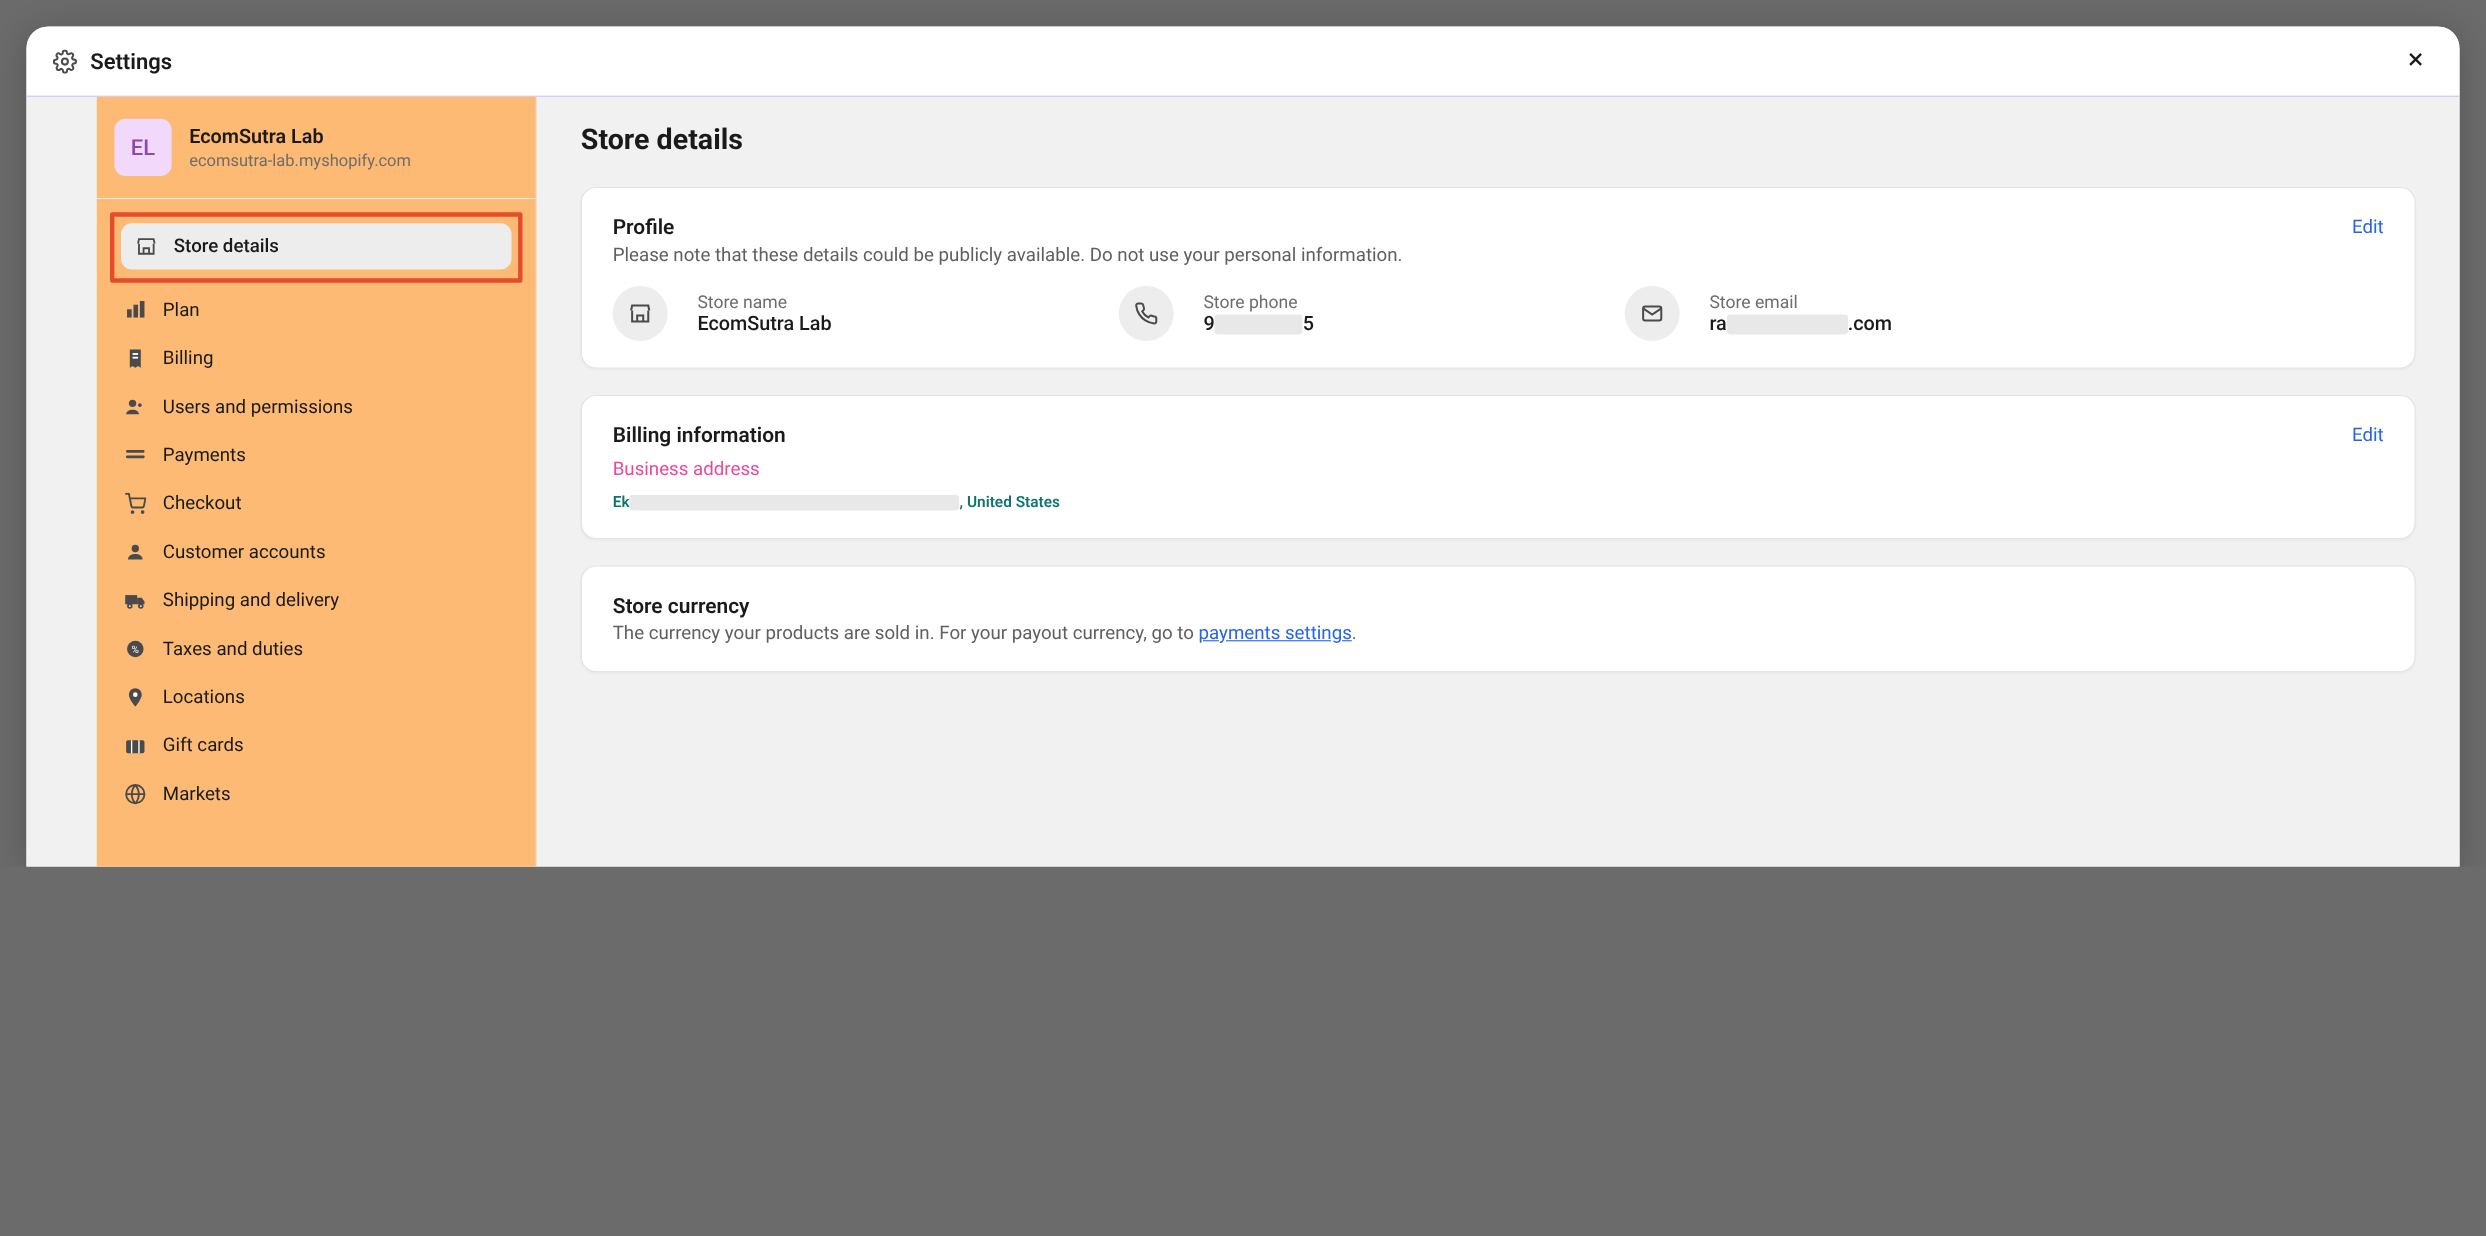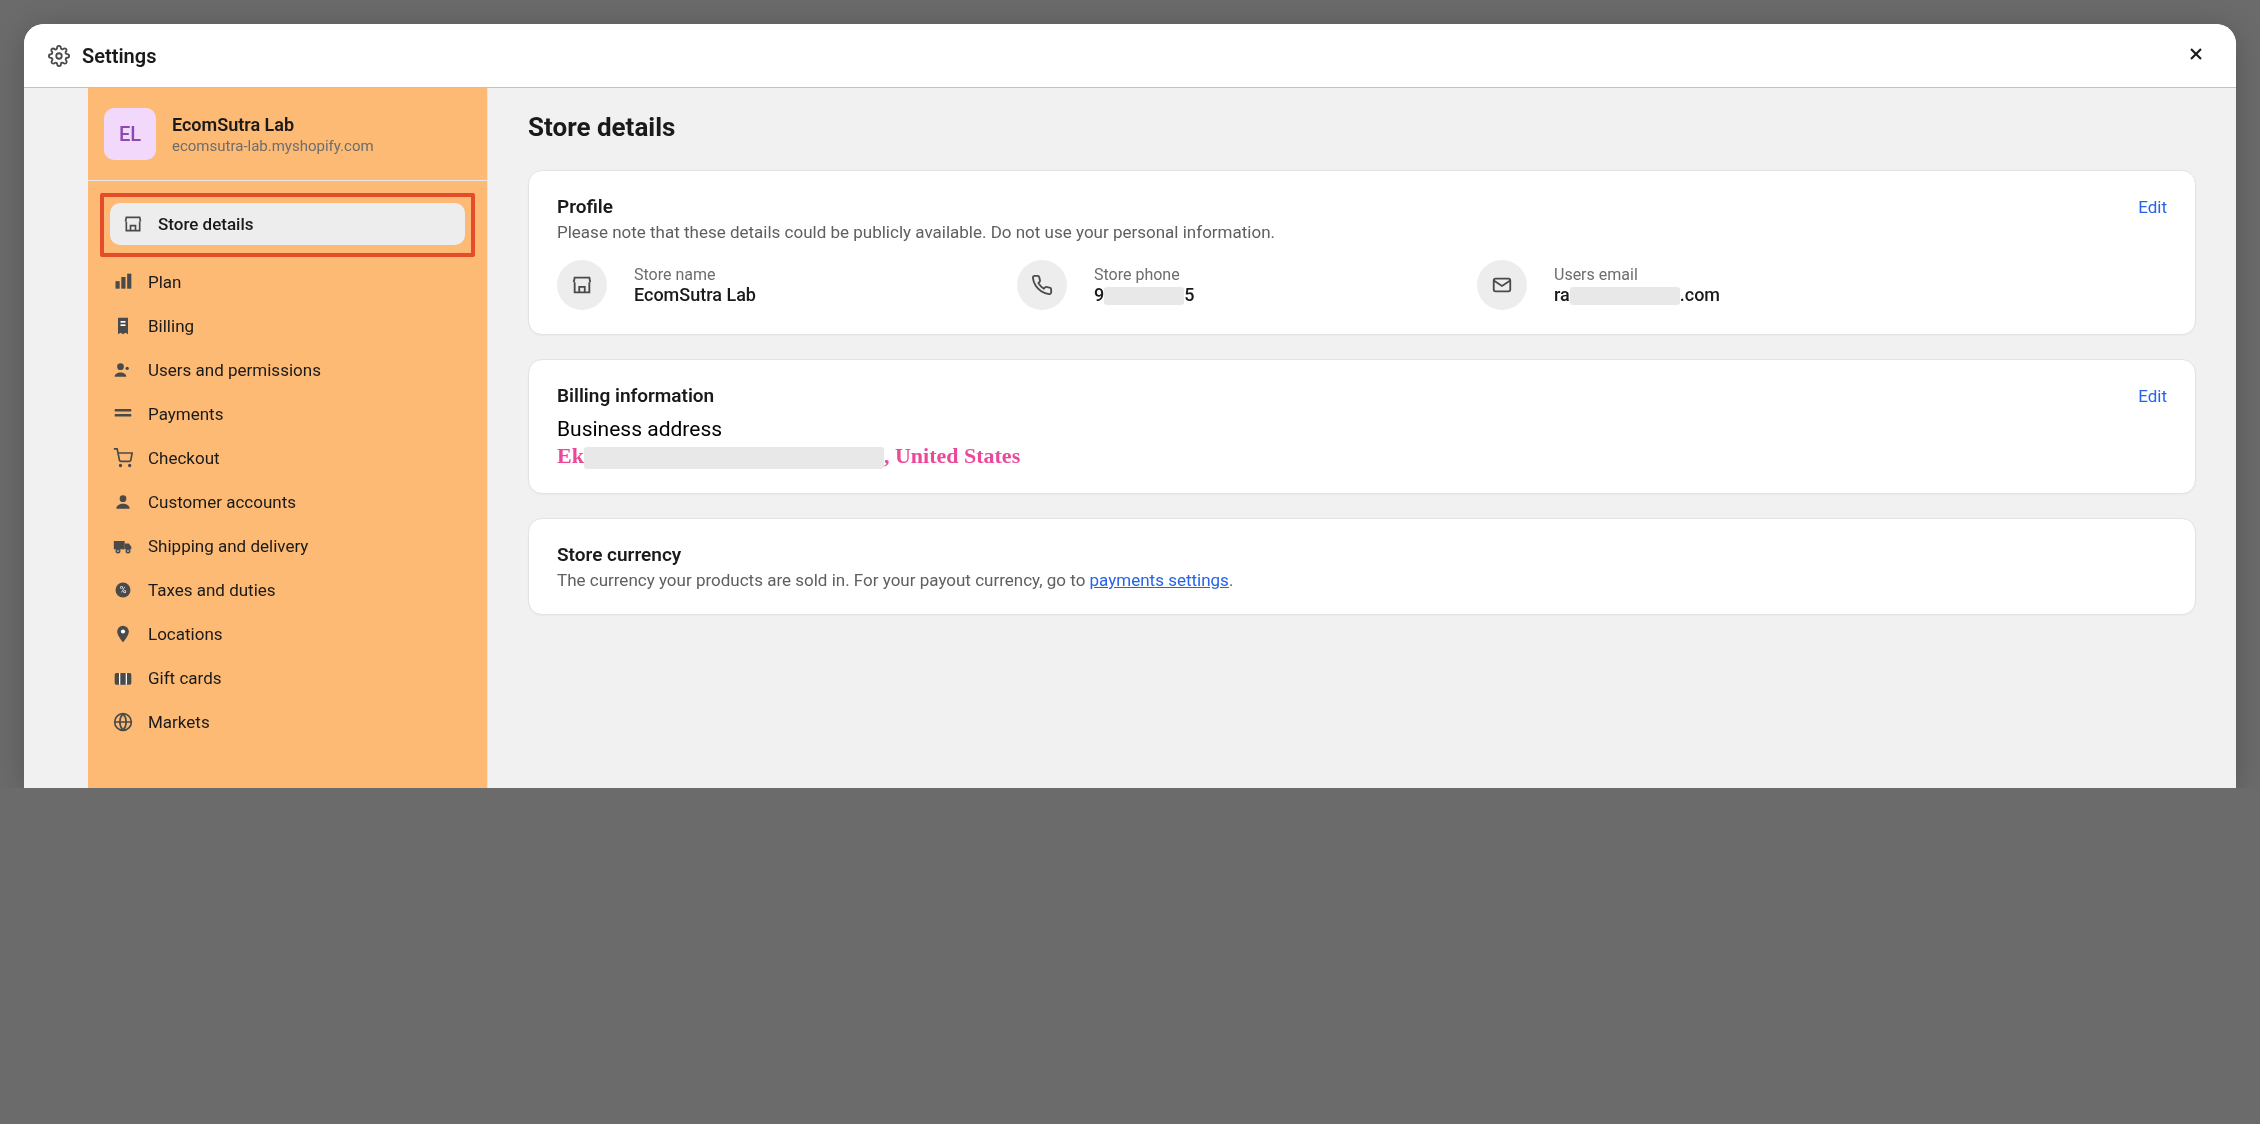--- a/index.html
+++ b/index.html
@@ -27,22 +27,22 @@
     .card-header { display: flex; align-items: center; justify-content: space-between; margin-bottom: 4px; }
     .card-title { font-size: 19px; font-weight: 600; color: #1a1a1a; }
     .card-sub { font-size: 17px; color: #5f5f5f; margin-bottom: 18px; }
     .edit-link { color: #2563eb; font-size: 17px; cursor: pointer; background:none; border:none; font-family:inherit; }
     .profile-grid { display: flex; flex-wrap: wrap; gap: 20px 60px; }
     .profile-entry { display: flex; align-items: center; gap: 27px; min-width: 400px; }
     .entry-icon { width: 50px; height: 50px; border-radius: 50%; background: #ededed; display: flex; align-items: center; justify-content: center; color:#4a4a4a; }
     .entry-label { font-size: 16px; color: #6d6d6d; }
     .entry-value { font-size: 18px; color: #1a1a1a; font-weight: 500; }
     .field-block { margin-top: 10px; }
-    .field-label { font-size: 21px; color: #000000; margin-bottom: 2px; }
-    .field-value { font-size: 22px; color: #ec4899; font-weight: 600; font-family: Liberation Serif, serif; }
+    .field-label { font-size: 17px; color: #ec4899; margin-bottom: 12px; }
+    .field-value { font-size: 14px; color: #0f766e; font-weight: 600; }
     .link-inline { color: #2563eb; text-decoration: underline; cursor: pointer; }
     .redact { display:inline-block; background:#e8e8e8; border-radius:3px; height:1em; vertical-align:middle; }
   </style>
 </head>
 <body>
 
 <div class="modal">
   <div class="header">
     <div class="header-left">
       <span class="nav-icon">
@@ -228,21 +228,21 @@
             </div>
           </div>
           <div class="profile-entry">
             <div class="entry-icon">
                 <svg width="22" height="22" viewBox="0 0 24 24" fill="none" stroke="currentColor" stroke-width="2">
                   <rect x="3" y="5" width="18" height="14" rx="2"></rect>
                   <path d="M3 7l9 6 9-6"></path>
                 </svg>
               </div>
             <div>
-              <div class="entry-label">Users email</div>
+              <div class="entry-label">Store email</div>
               <div class="entry-value"><span>ra</span><span class="redact" style="width:110px"></span><span>.com</span></div>
             </div>
           </div>
         </div>
       </section>
 
       <section class="card">
         <div class="card-header">
           <span class="card-title">Billing information</span>
           <button class="edit-link">Edit</button>

